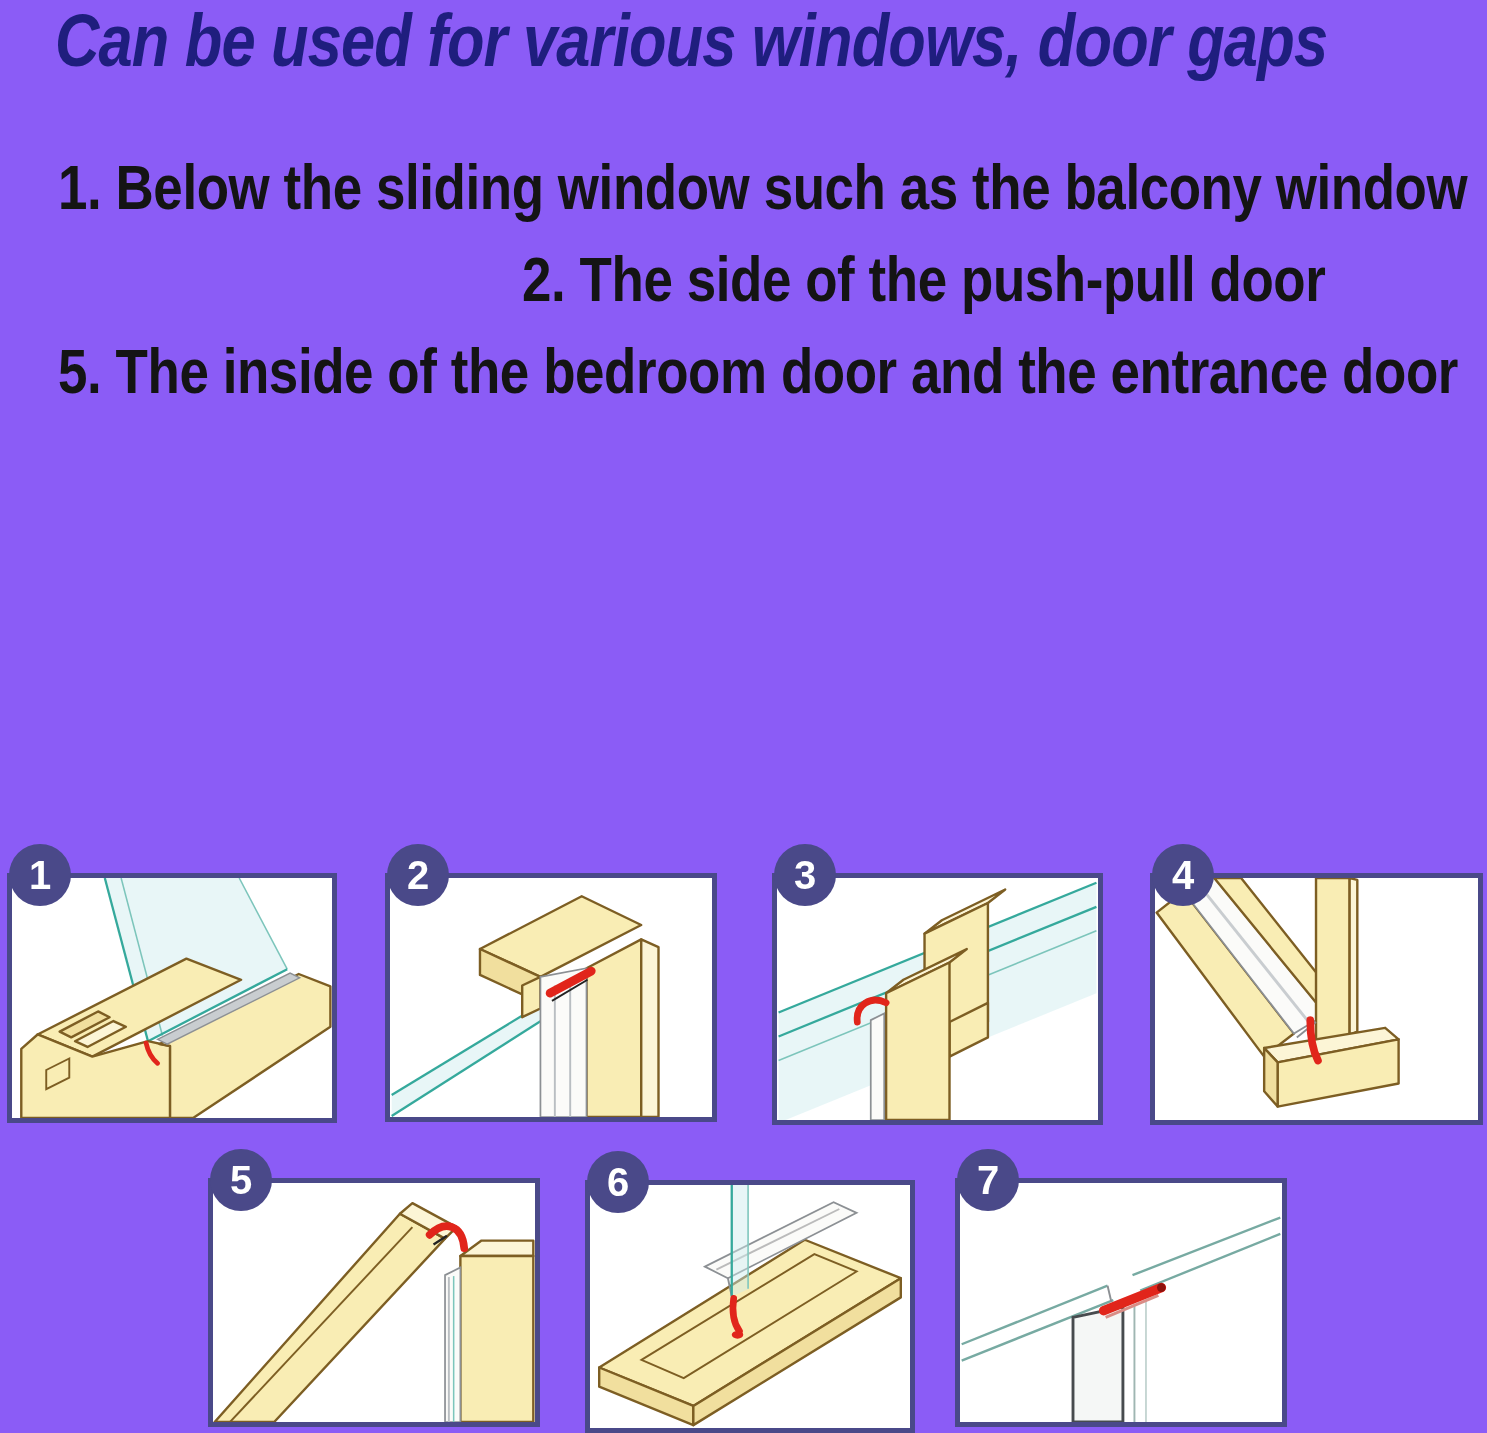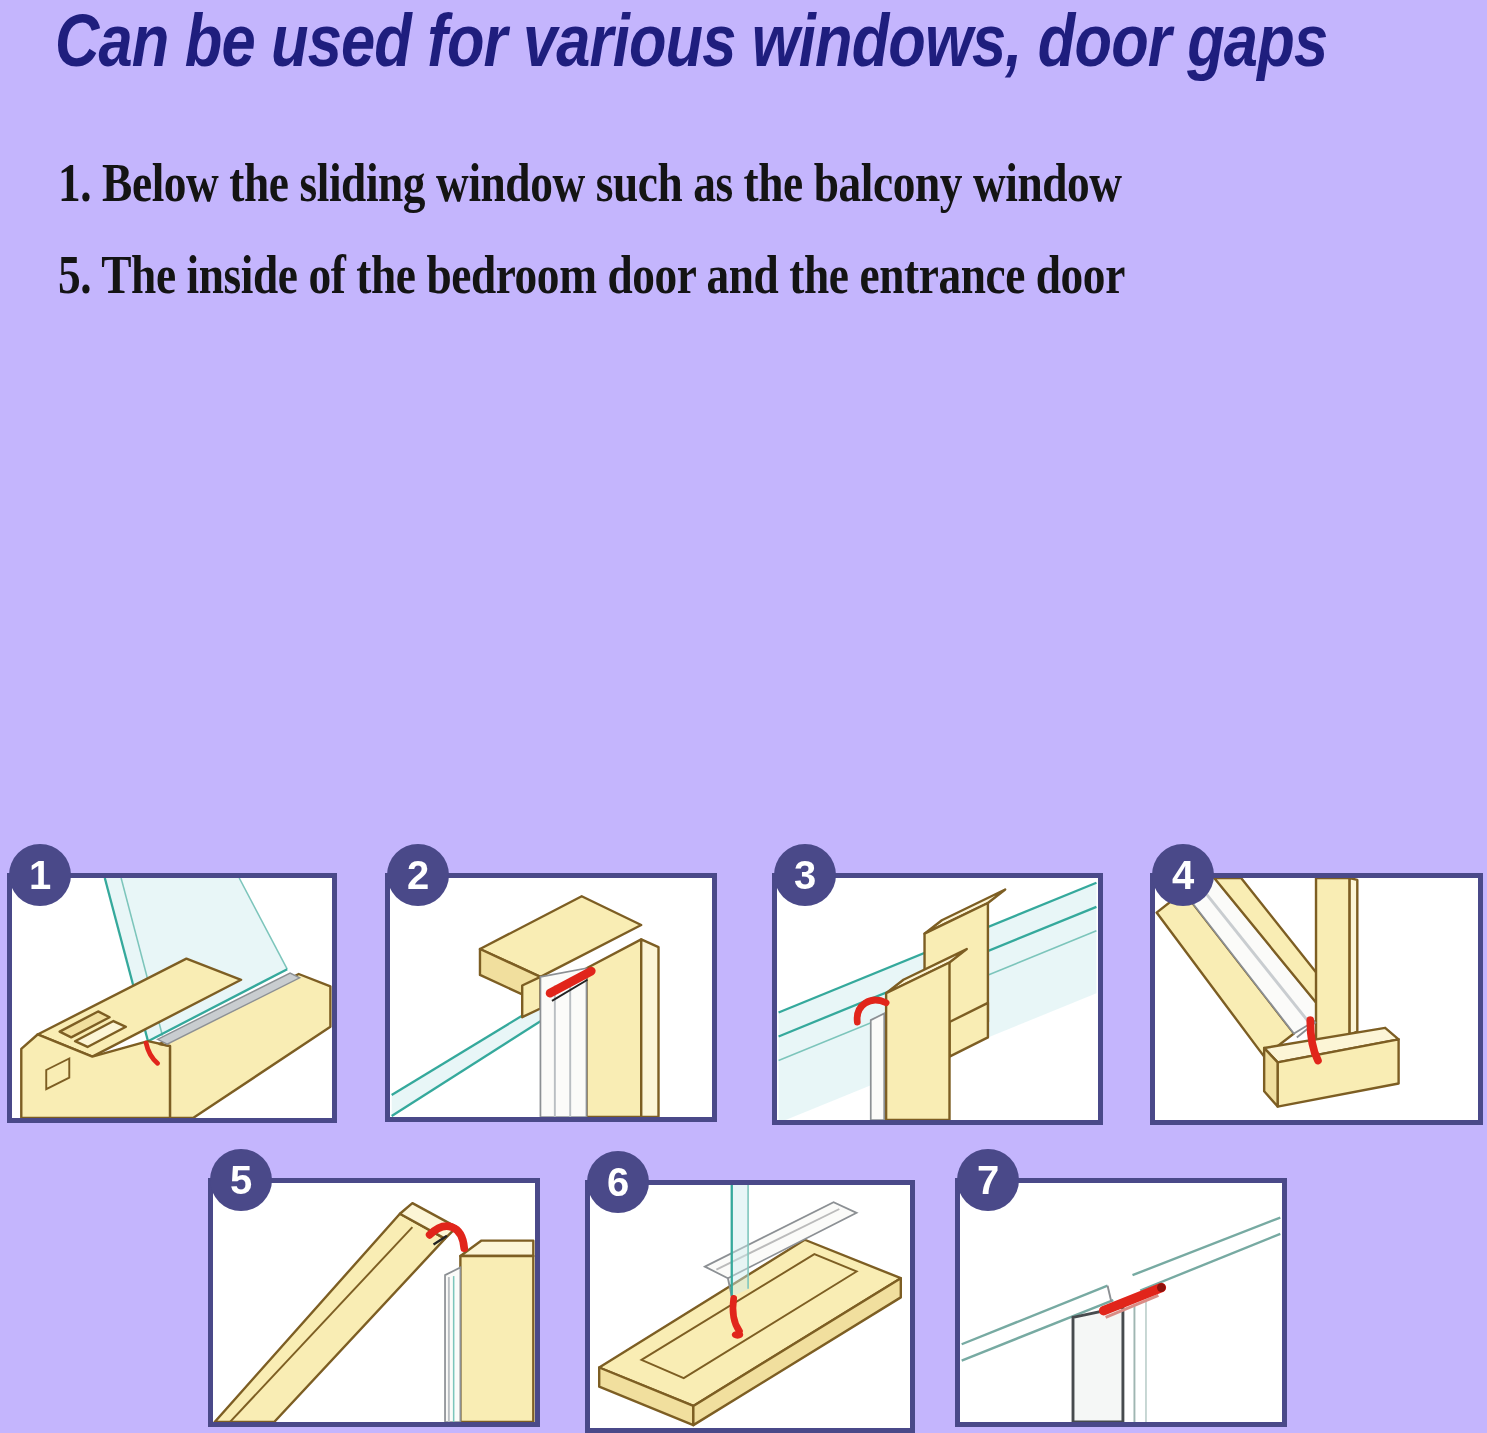--- a/index.html
+++ b/index.html
@@ -15,33 +15,33 @@
     --seal_red:#E1251B;
     --gray_strip:#C9CDD0;
     --gray_line:#8C9094;
   }
   *{margin:0;padding:0;box-sizing:border-box;}
   html,body{background:#fff;}
   body{
     width:1487px;height:1433px;position:relative;overflow:hidden;
     font-family:"Liberation Sans", sans-serif;
   }
-  .page{position:absolute;inset:0;background:#c4b5fd;}
+  .page{position:absolute;inset:0;background:#8b5cf6;text-align:right;}
   h1.title{
     position:absolute;left:55px;top:2px;
     font-size:74px;font-weight:bold;font-style:italic;
     color:var(--title_color);line-height:1.05;white-space:nowrap;
     transform:scaleX(0.83);transform-origin:left top;letter-spacing:-1px;
   }
   ol.uses{
     position:absolute;left:58px;top:156px;width:1420px;list-style:none;
   }
   ol.uses li{
-    height:92px;font-size:54px;font-weight:bold;color:var(--text_color);
-    line-height:1;white-space:nowrap;font-family:Liberation Serif, serif;
+    height:92px;font-size:63px;font-weight:bold;color:var(--text_color);
+    line-height:1;white-space:nowrap;
   }
   ol.uses li span{
     display:inline-block;transform:scaleX(0.84);transform-origin:left top;
     letter-spacing:-0.5px;
   }
   figure.panel{
     position:absolute;background:#fff;border:5px solid var(--accent);
   }
   figure.panel svg{position:absolute;inset:0;width:100%;height:100%;}
   .badge{
@@ -73,20 +73,21 @@
 </style>
 </head>
 <body>
 
 <div class="page">
 
   <h1 class="title">Can be used for various windows, door gaps</h1>
 
   <ol class="uses">
     <li><span>1. Below the sliding window such as the balcony window</span></li>
+    <li><span>2. The side of the push-pull door</span></li>
     <li><span>5. The inside of the bedroom door and the entrance door</span></li>
   </ol>
 
   <figure class="panel p1">
     <span class="badge">1</span>
     <svg viewBox="0 0 330 250">
       <g>
         <polygon class="gfill" points="95,0 235,0 285,95 140,170"></polygon>
         <line class="gline" x1="95" y1="0" x2="140" y2="170"></line>
         <line class="glineT" x1="112" y1="0" x2="155" y2="164"></line>

